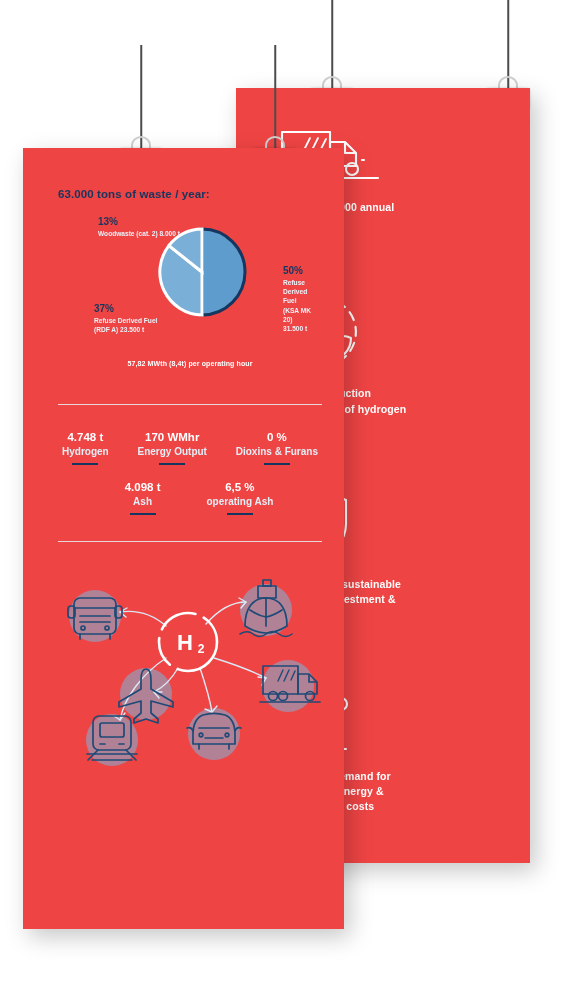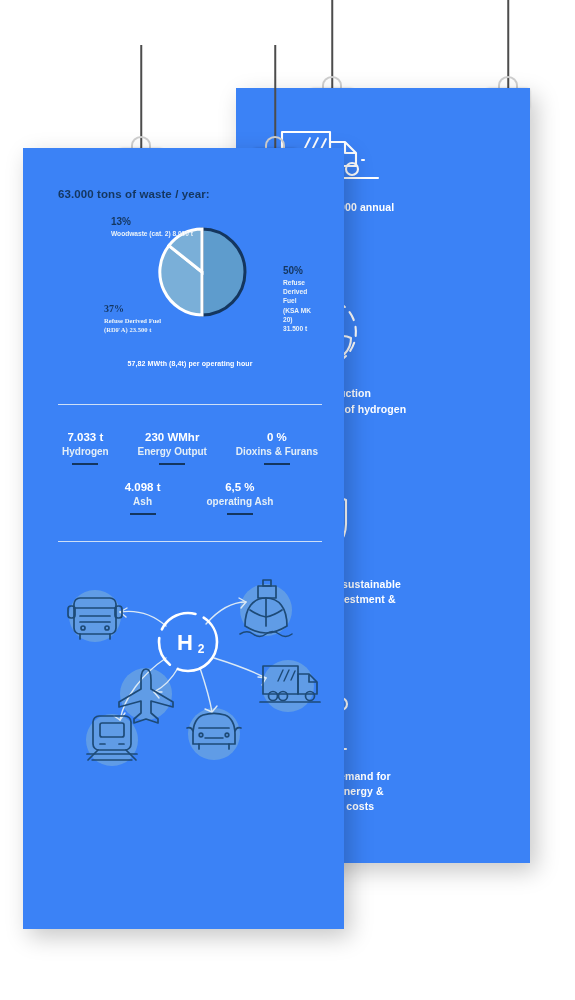--- a/index.html
+++ b/index.html
@@ -40,21 +40,21 @@
     opacity:.85;border-radius:1px;
   }
   .clip-body::before{
     content:"";position:absolute;left:0;right:0;top:3px;height:2px;
     background:rgba(255,255,255,.10);
   }
 
   
   .poster{
     position:absolute;
-    background:#3b82f6;
+    background:#ef4444;
     box-shadow:6px 8px 22px rgba(0,0,0,.22);
   }
   .poster-back{left:236px;top:88px;width:294px;height:775px;}
   .poster-front{left:23px;top:148px;width:321px;height:781px;}
 
   
   .back-inner{position:absolute;left:40px;top:22px;right:14px;}
   .back-block{margin-bottom:18px;}
   .back-icon{height:78px;display:flex;align-items:flex-end;margin-bottom:12px;}
   .back-text{
@@ -69,23 +69,23 @@
     margin:0 0 8px 0;
   }
   .divider{height:1px;background:#e8f0f7;opacity:.85;margin:26px 0 26px 0;}
 
   
   .pie-wrap{position:relative;height:170px;margin-top:6px;}
   .pie-svg{position:absolute;left:98px;top:18px;}
   .lbl{position:absolute;}
   .lbl .pct{color:#14365f;font-size:10px;font-weight:bold;line-height:1.25;}
   .lbl .desc{color:#eaf2f9;font-size:6.6px;font-weight:bold;line-height:1.42;}
-  .lbl-13{left:53px;top:8px;}
+  .lbl-13{left:40px;top:8px;}
   .lbl-50{left:201px;top:57px;margin-left:24px;}
-  .lbl-37{left:46px;top:95px;text-align:left;font-family:Liberation Serif, serif;}
+  .lbl-37{left:36px;top:95px;text-align:left;}
   .pie-foot{
     position:absolute;left:0;right:0;top:152px;text-align:center;
     color:#ffffff;font-size:7px;font-weight:bold;letter-spacing:.1px;
   }
 
   
   .stats-row{display:flex;margin-top:26px;}
   .stat{text-align:center;}
   .stat .val{color:#ffffff;font-size:11.5px;font-weight:bold;line-height:1.2;}
   .stat .cap{color:#e3eef7;font-size:10px;font-weight:bold;margin-top:1px;}
@@ -242,26 +242,26 @@
           <div class="pie-foot">57,82 MWth (8,4t) per operating hour</div>
         </div>
       </div>
 
       <div class="divider"></div>
 
       <div>
 
         <div class="stats-row row-a">
           <div class="stat">
-            <div class="val">7.033 t</div>
+            <div class="val">4.748 t</div>
             <div class="cap">Hydrogen</div>
             <div class="rule"></div>
           </div>
           <div class="stat">
-            <div class="val">230 WMhr</div>
+            <div class="val">170 WMhr</div>
             <div class="cap">Energy Output</div>
             <div class="rule"></div>
           </div>
           <div class="stat">
             <div class="val">0 %</div>
             <div class="cap">Dioxins &amp; Furans</div>
             <div class="rule"></div>
           </div>
         </div>
 

